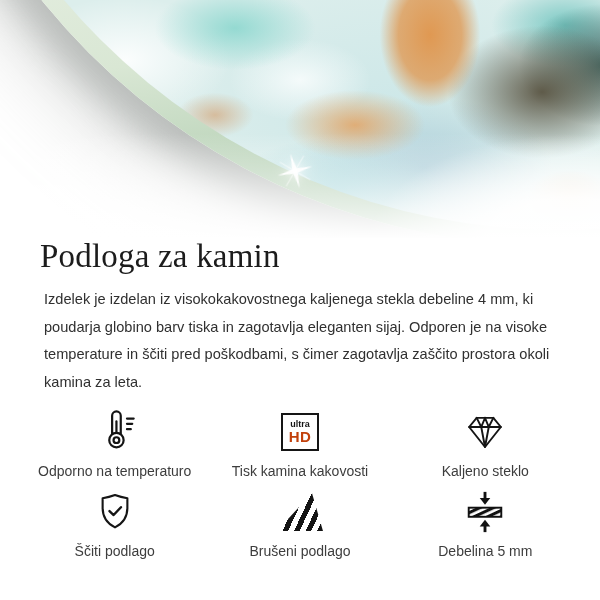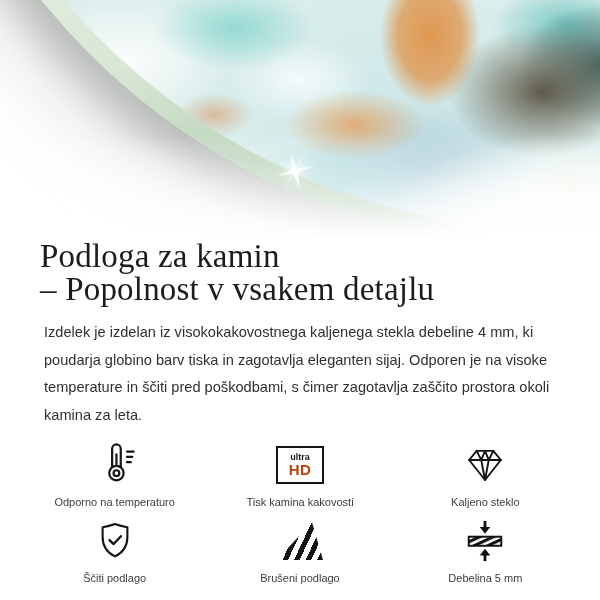--- a/index.html
+++ b/index.html
@@ -69,27 +69,27 @@
     font-size:14.6px; line-height:27.5px; color:#303030;
   }
 
   
   .features {
     margin-top:13px; padding:0 22px;
     display:grid; grid-template-columns:1fr 1fr 1fr; row-gap:10px;
   }
   .feature { display:flex; flex-direction:column; align-items:center; }
   .icon-slot { height:46px; display:flex; align-items:center; justify-content:center; }
-  .feature-label { margin-top:8px; font-size:11px; color:#3d3d3d; white-space:nowrap; }
+  .feature-label { margin-top:8px; font-size:14px; color:#3d3d3d; white-space:nowrap; }
 
   .icon-svg { stroke:#151515; stroke-width:2.3; fill:none; stroke-linecap:round; stroke-linejoin:round; }
 
   
   .uhd-box {
-    width:48px; height:38px; border:2.5px solid #151515; box-sizing:border-box;
+    width:38px; height:38px; border:2.5px solid #151515; box-sizing:border-box;
     display:flex; flex-direction:column; align-items:center; justify-content:center;
     background:#fff;
   }
   .uhd-top { font-size:9px; font-weight:bold; color:#151515; line-height:9px; }
   .uhd-bottom { font-size:15px; font-weight:bold; color:#c2410c; line-height:16px; letter-spacing:.5px; }
 
   
   .stripes {
     width:46px; height:38px;
     background:repeating-linear-gradient(115deg, #141414 0 5px, transparent 5px 10.5px);
@@ -106,21 +106,20 @@
     <path d="M20,1 L22.4,17.6 L39,20 L22.4,22.4 L20,39 L17.6,22.4 L1,20 L17.6,17.6 Z" fill="rgba(255,255,255,.95)"></path>
     <path d="M7,7 L33,33 M33,7 L7,33" stroke="rgba(255,255,255,.55)" stroke-width="1.2"></path>
     <circle cx="20" cy="20" r="2.6" fill="#ffffff"></circle>
   </svg>
   <div class="photo-fade"></div>
 </div>
 
 <div class="content">
   <h1 class="page-title">
     <span>Podloga za kamin</span>
-    <span>– Popolnost v vsakem detajlu</span>
   </h1>
 
   <p class="description">Izdelek je izdelan iz visokokakovostnega kaljenega stekla debeline 4 mm, ki poudarja globino barv tiska in zagotavlja eleganten sijaj. Odporen je na visoke temperature in ščiti pred poškodbami, s čimer zagotavlja zaščito prostora okoli kamina za leta.</p>
 </div>
 
 <div class="features">
 
   <div class="feature">
     <div class="icon-slot">
       <svg class="icon-svg" width="46" height="46" viewBox="0 0 48 48">

